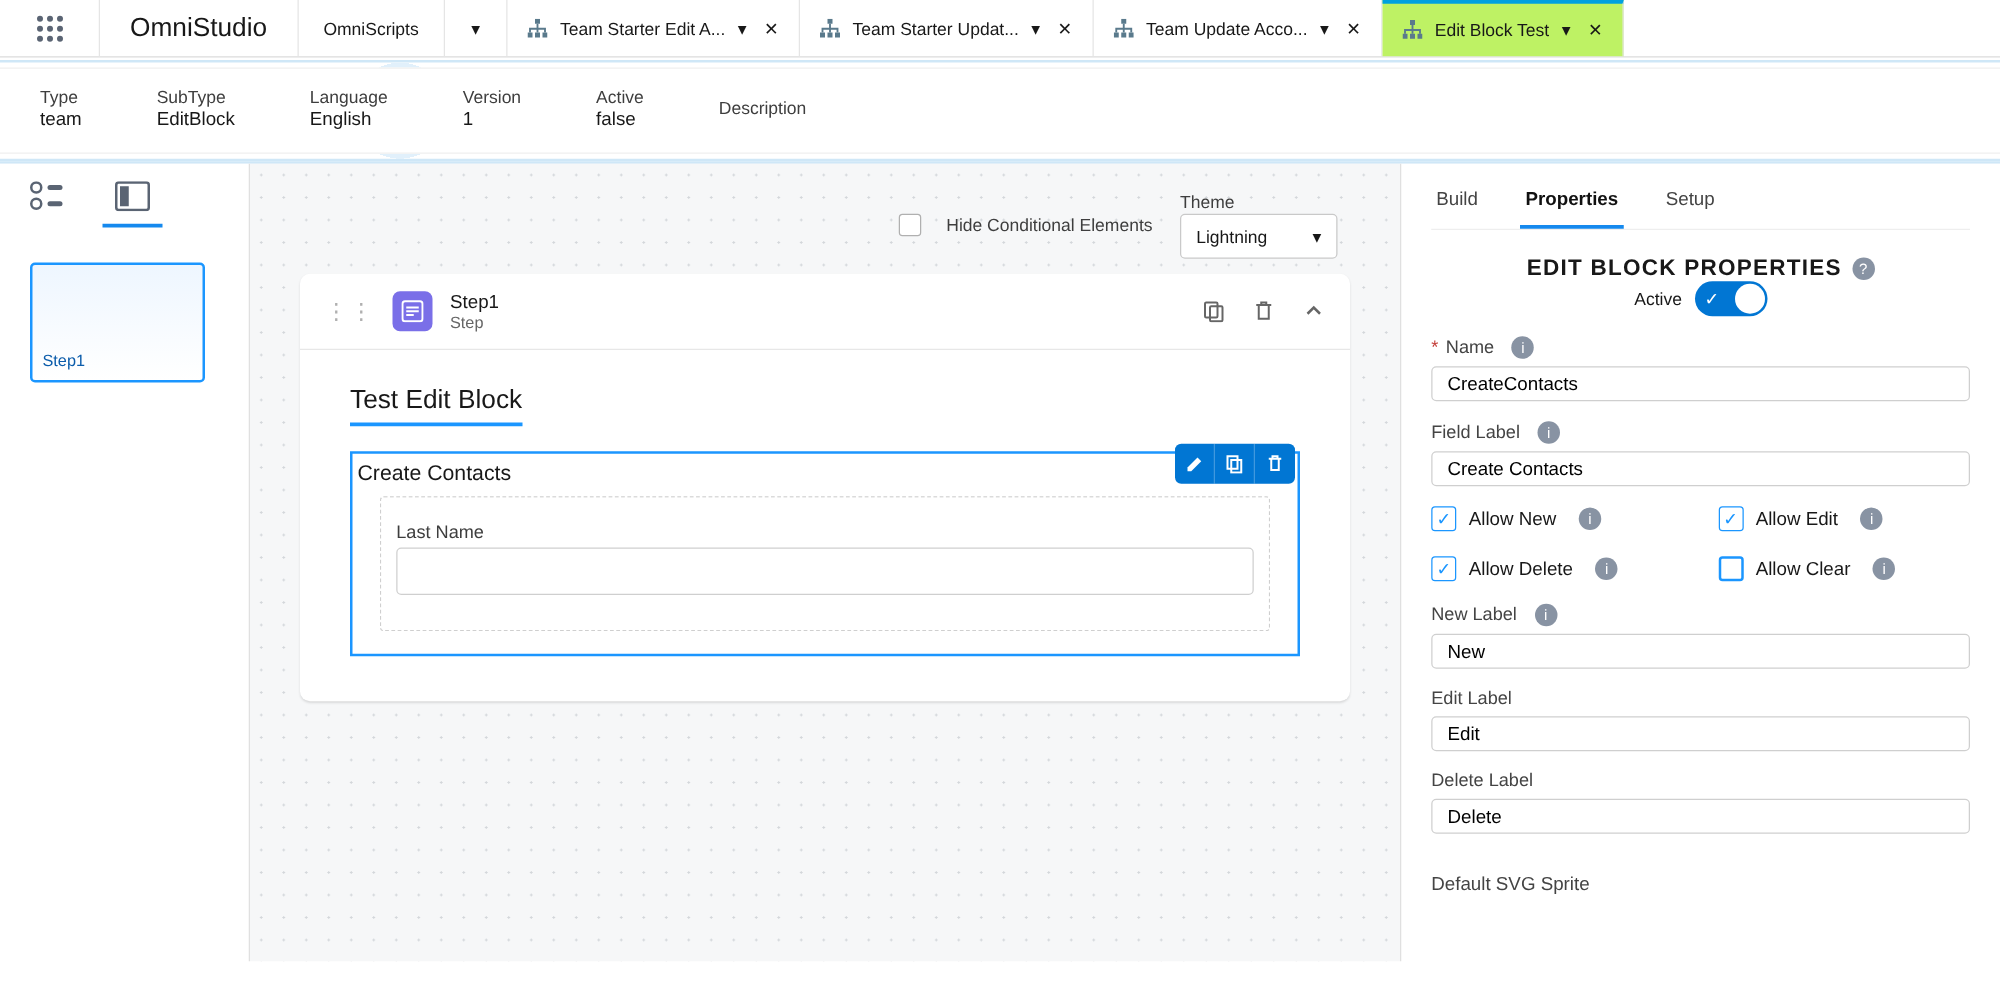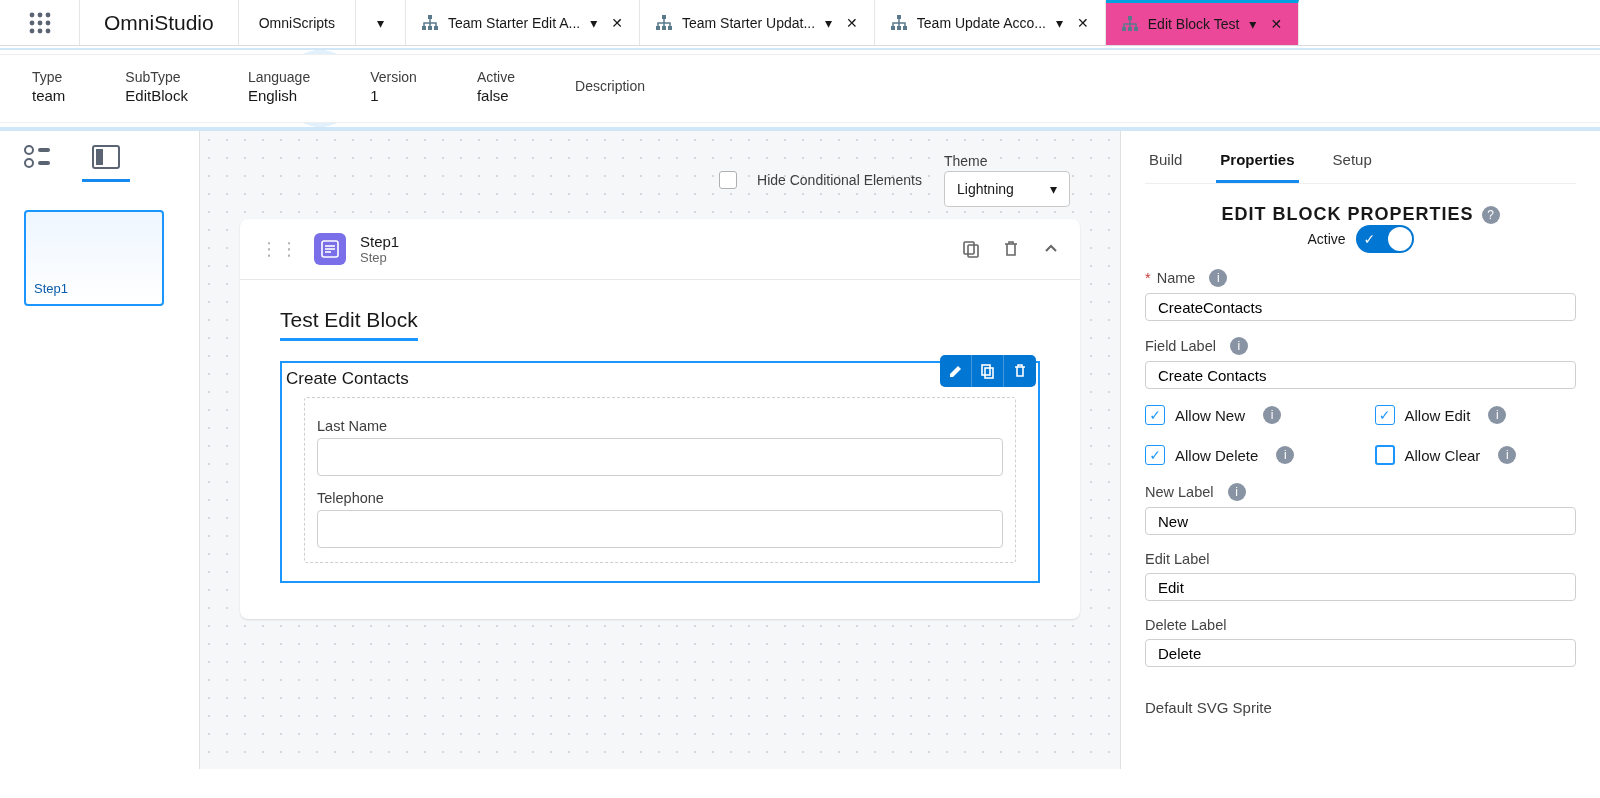--- a/index.html
+++ b/index.html
@@ -4,21 +4,21 @@
 <style>
 * { box-sizing: border-box; margin: 0; padding: 0; }
 body { font-family: -apple-system, "Segoe UI", Arial, sans-serif; font-size: 14px; color: #181818; background: #fff; width: 1600px; height: 798px; overflow: hidden; }
 
 
 .global-bar { display: flex; align-items: stretch; border-bottom: 1px solid #dcdcdc; height: 46px; }
 .app-launcher { width: 80px; display:flex; align-items:center; justify-content:center; border-right:1px solid #e5e5e5; }
 .app-title { display:flex; align-items:center; padding:0 24px; font-size:21px; font-weight:500; border-right:1px solid #e5e5e5; }
 .nav-item { display:flex; align-items:center; padding:0 20px; border-right:1px solid #e5e5e5; position:relative; }
 .tab { display:flex; align-items:center; padding:0 16px; border-right:1px solid #e5e5e5; position:relative; gap:10px; }
-.tab.active { border-top:3px solid #00a1e0; background:#ec4899; }
+.tab.active { border-top:3px solid #00a1e0; background:#bef264; }
 .tab .close { margin-left:4px; }
 .hier-icon { color:#5a7a8c; }
 
 
 .ribbon-wrap { border:2px solid #cfe7f7; border-left:none; border-right:none; padding:4px 0; margin-top:2px; background-image: radial-gradient(circle at 20% 50%, #e1f0fb 3%, transparent 3%), radial-gradient(circle at 60% 50%, #e1f0fb 3%, transparent 3%); }
 .ribbon { background:#fff; display:flex; padding:14px 32px 18px; gap:60px; border-top:1px solid #efefef; border-bottom:1px solid #efefef;align-items:center; }
 .ribbon .cell .lab { color:#3e3e3e; font-size:14px; margin-bottom:2px; }
 .ribbon .cell .val { font-size:15px; }
 
 
@@ -304,24 +304,20 @@
               </span>
           </div>
 
           <div class="edit-block">
             <div class="edit-block-title">Create Contacts</div>
             <div class="fields-zone">
               <div class="field">
                 <label>Last Name</label>
                 <input type="text" value="" style="">
               </div>
-              <div class="field" style="margin-bottom:0;">
-                <label>Telephone</label>
-                <input type="text" value="" style="">
-              </div>
             </div>
           </div>
         </div>
       </div>
     </div>
   </div>
 
   <div class="right-panel">
     <div class="panel-tabs">
       <div class="panel-tab">Build</div>

